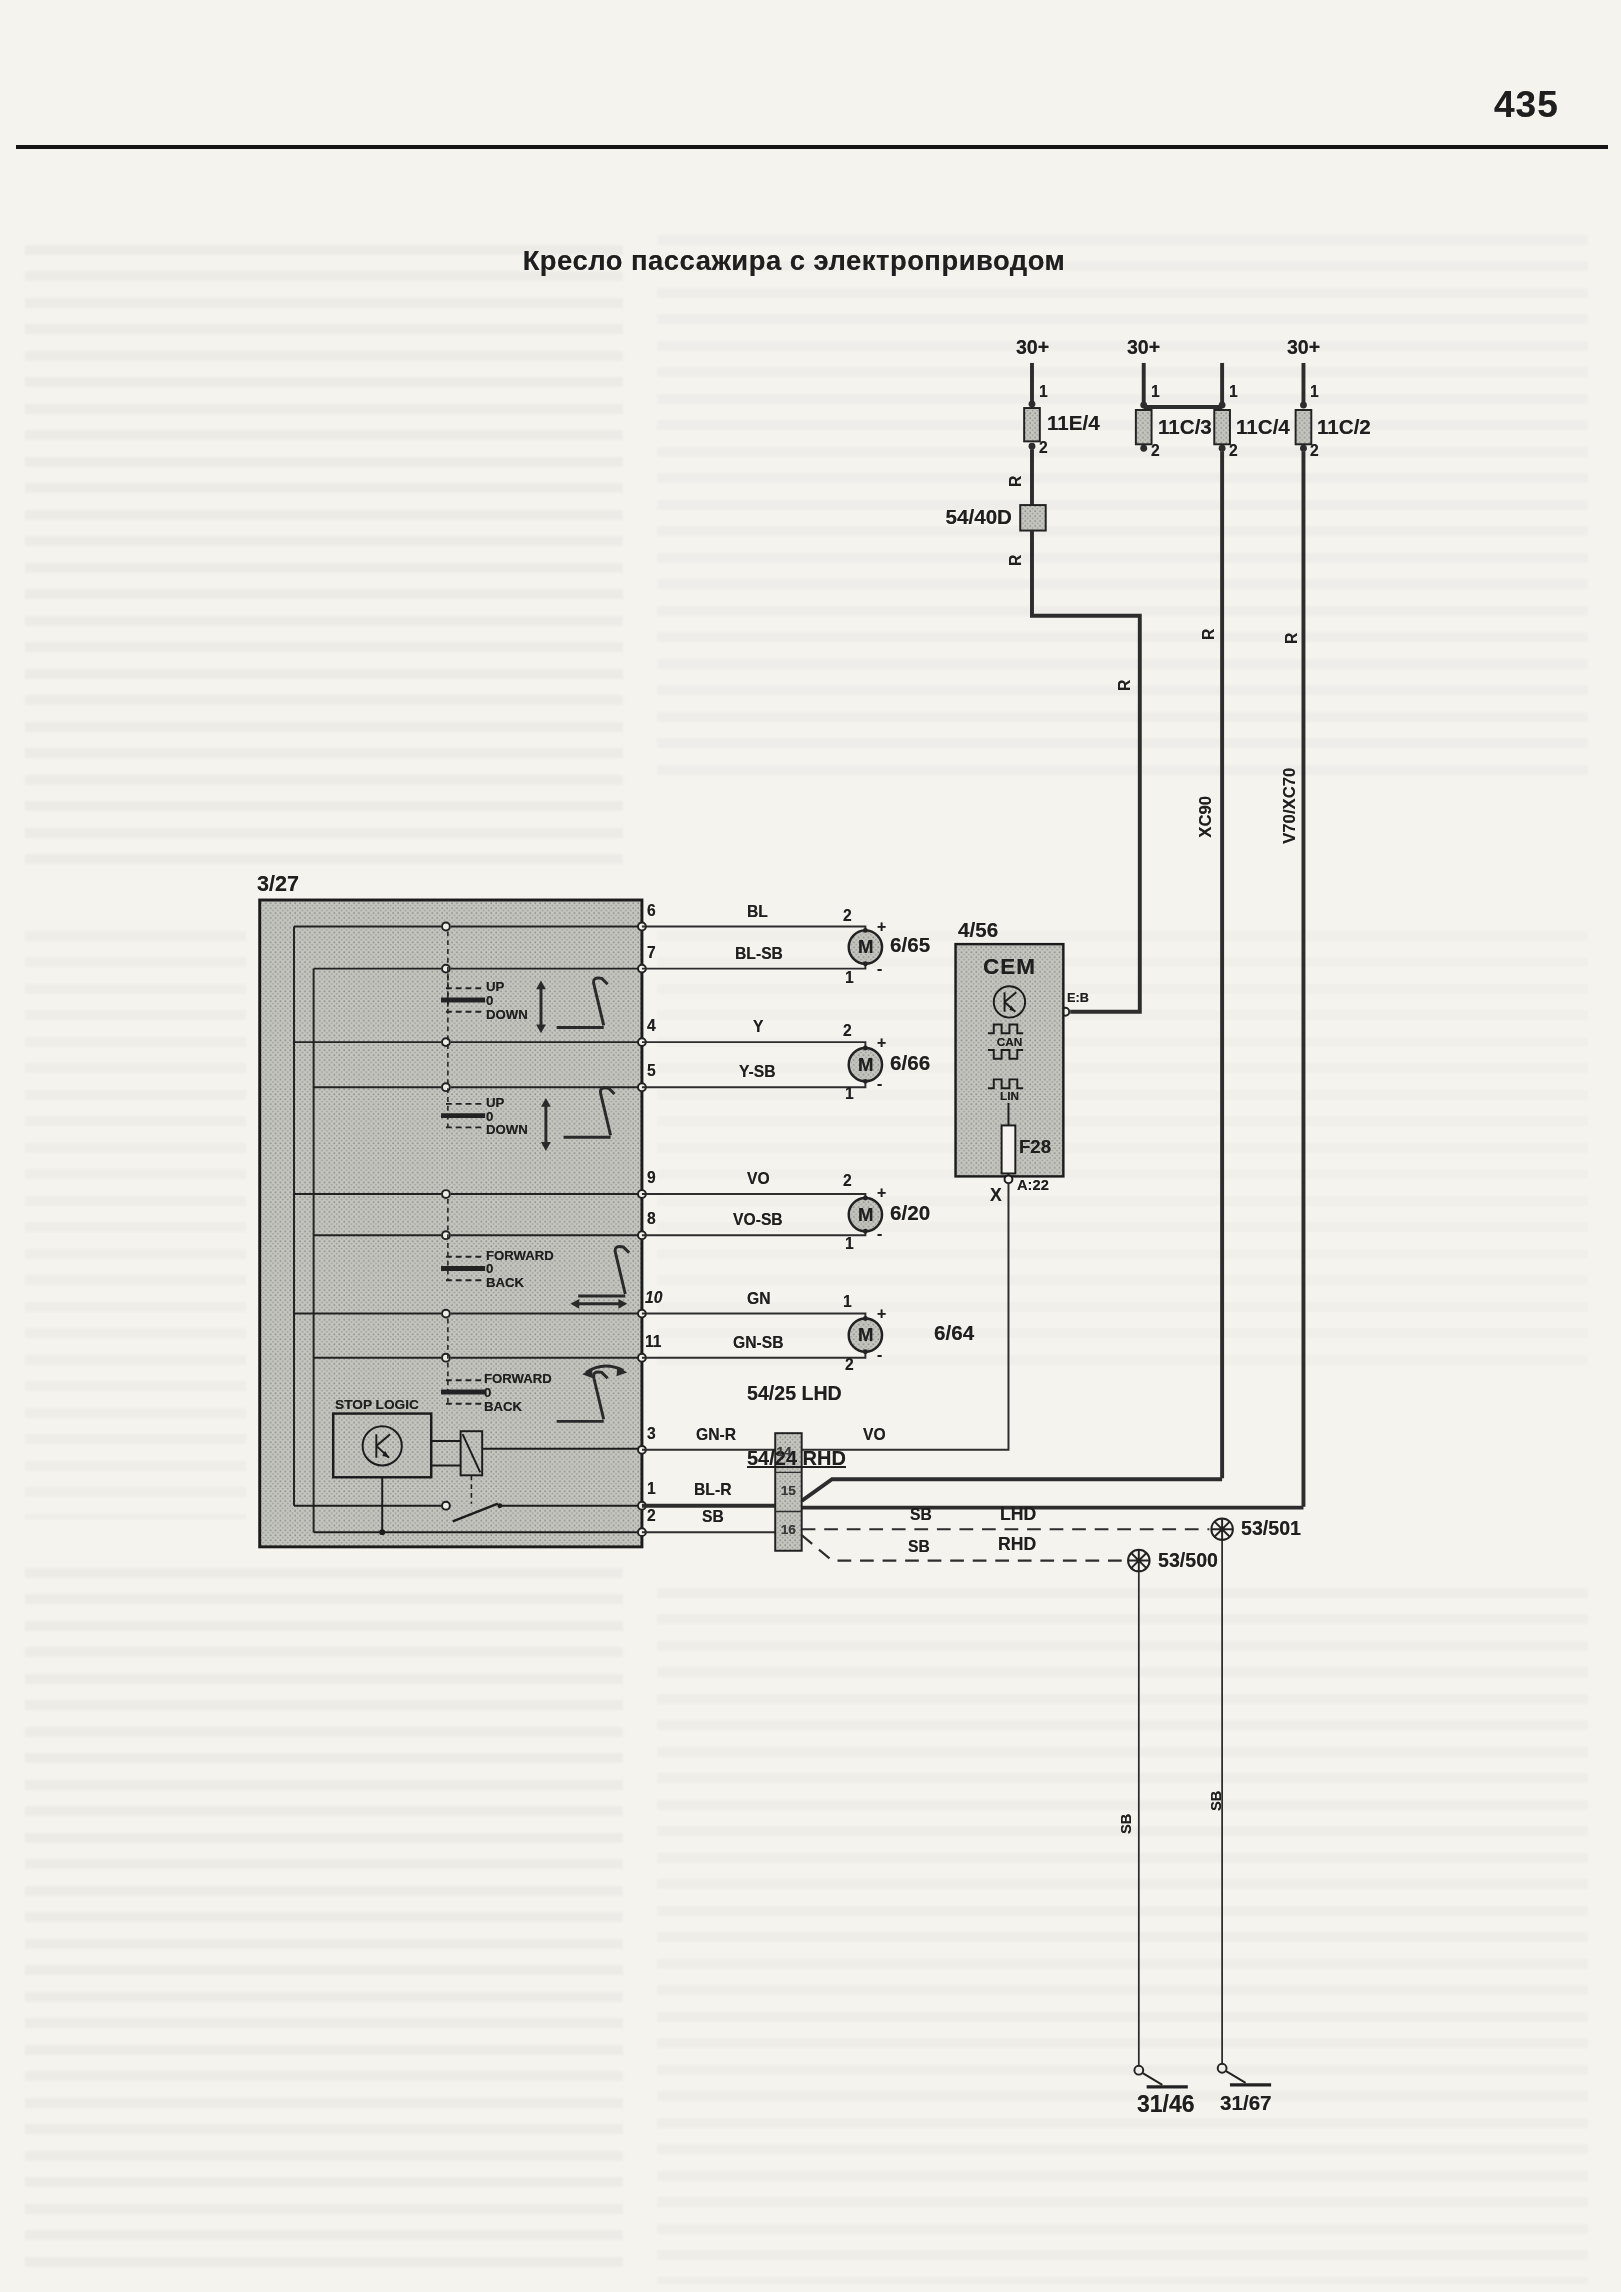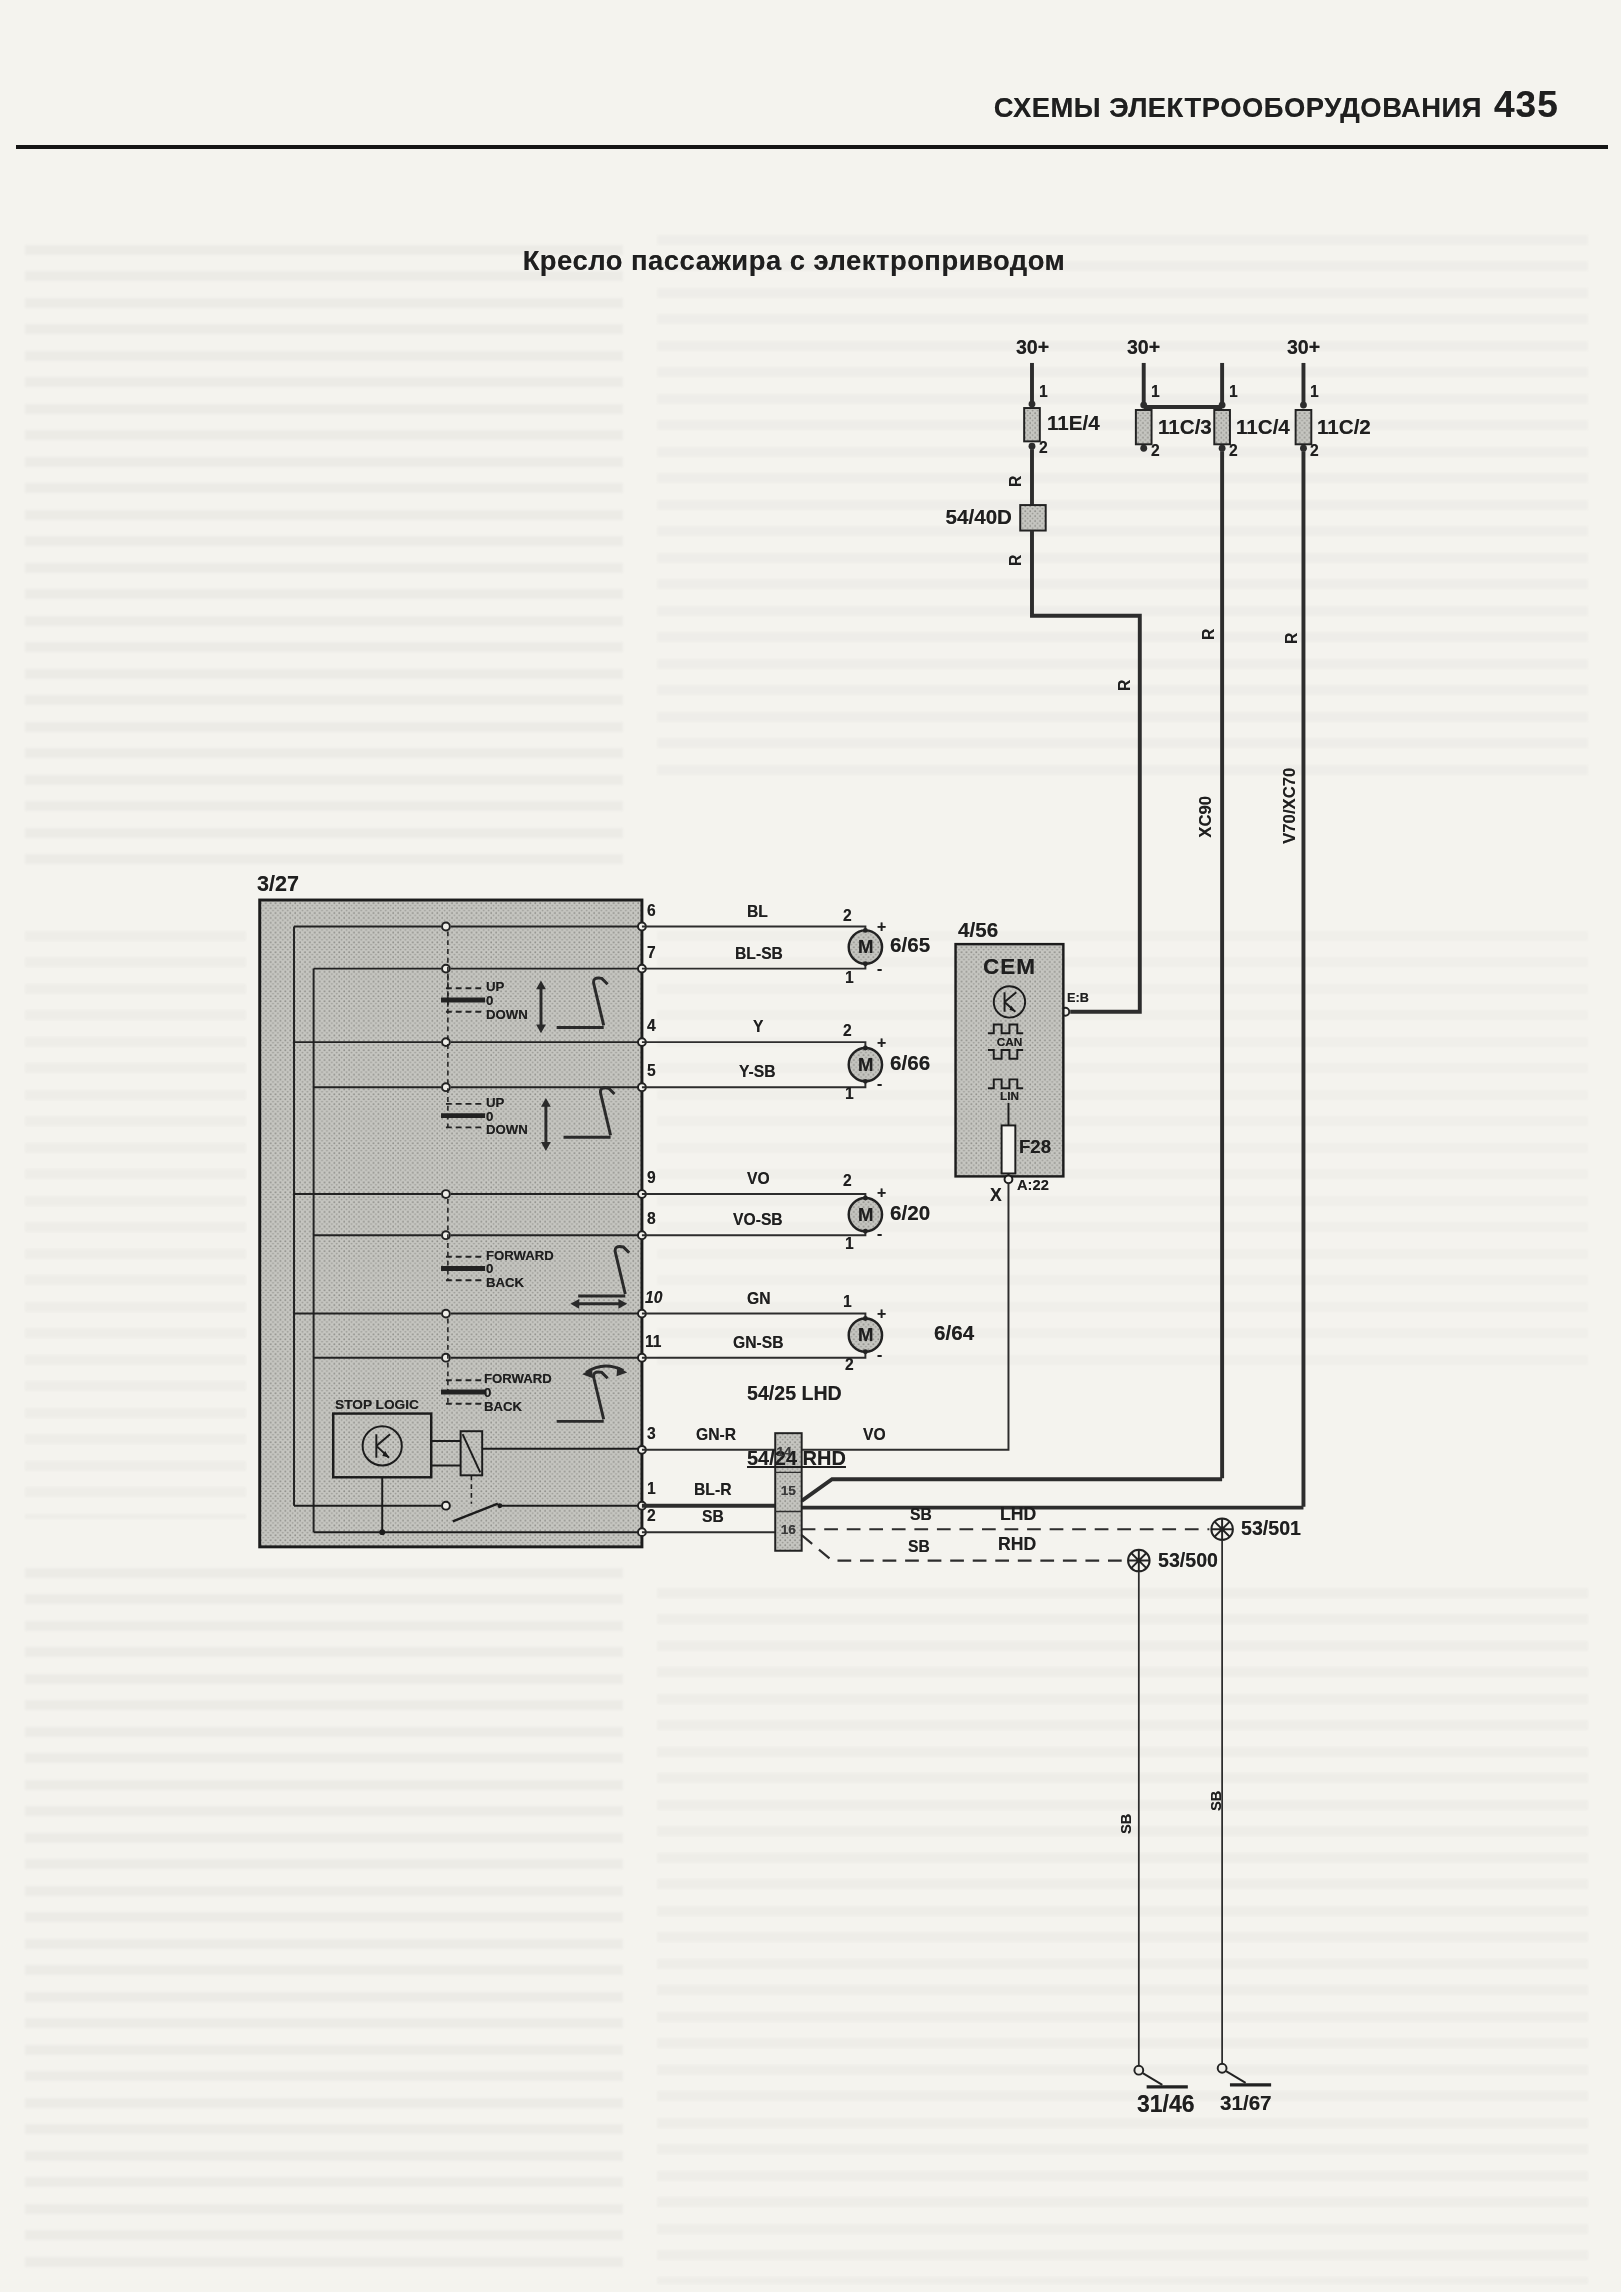--- a/index.html
+++ b/index.html
@@ -34,21 +34,20 @@
 
 <div class="page">
 
   <div class="ghost z1" style="left:24.5px;top:245px;width:598px;height:627px;opacity:.5;"></div>
   <div class="ghost z1" style="left:24.5px;top:931px;width:221px;height:588px;opacity:.45;"></div>
   <div class="ghost z1" style="left:24.5px;top:1568px;width:598px;height:706px;opacity:.5;"></div>
   <div class="ghost z1" style="left:657px;top:235px;width:931px;height:549px;opacity:.35;"></div>
   <div class="ghost z1" style="left:657px;top:931px;width:931px;height:441px;opacity:.3;"></div>
   <div class="ghost z1" style="left:657px;top:1588px;width:931px;height:696px;opacity:.45;"></div>
 
-  <div class="lbl hdr rgt z3" style="left:686px;top:94px;width:796px;">СХЕМЫ ЭЛЕКТРООБОРУДОВАНИЯ</div>
   <div class="lbl pgnum z3" style="left:1494px;top:86px;">435</div>
   <div class="rule z3"></div>
 
   <div class="lbl title ctr z3" style="left:392px;top:247px;width:804px;">Кресло пассажира с электроприводом</div>
 
   <svg class="z2" width="1621" height="2293" viewBox="0 0 1654 2339">
     <defs>
       <pattern id="ht" width="5" height="5" patternUnits="userSpaceOnUse">
         <rect width="5" height="5" fill="#c6c6c1"></rect>
         <circle cx="1.2" cy="1.2" r=".95" fill="#8e8e89"></circle>

